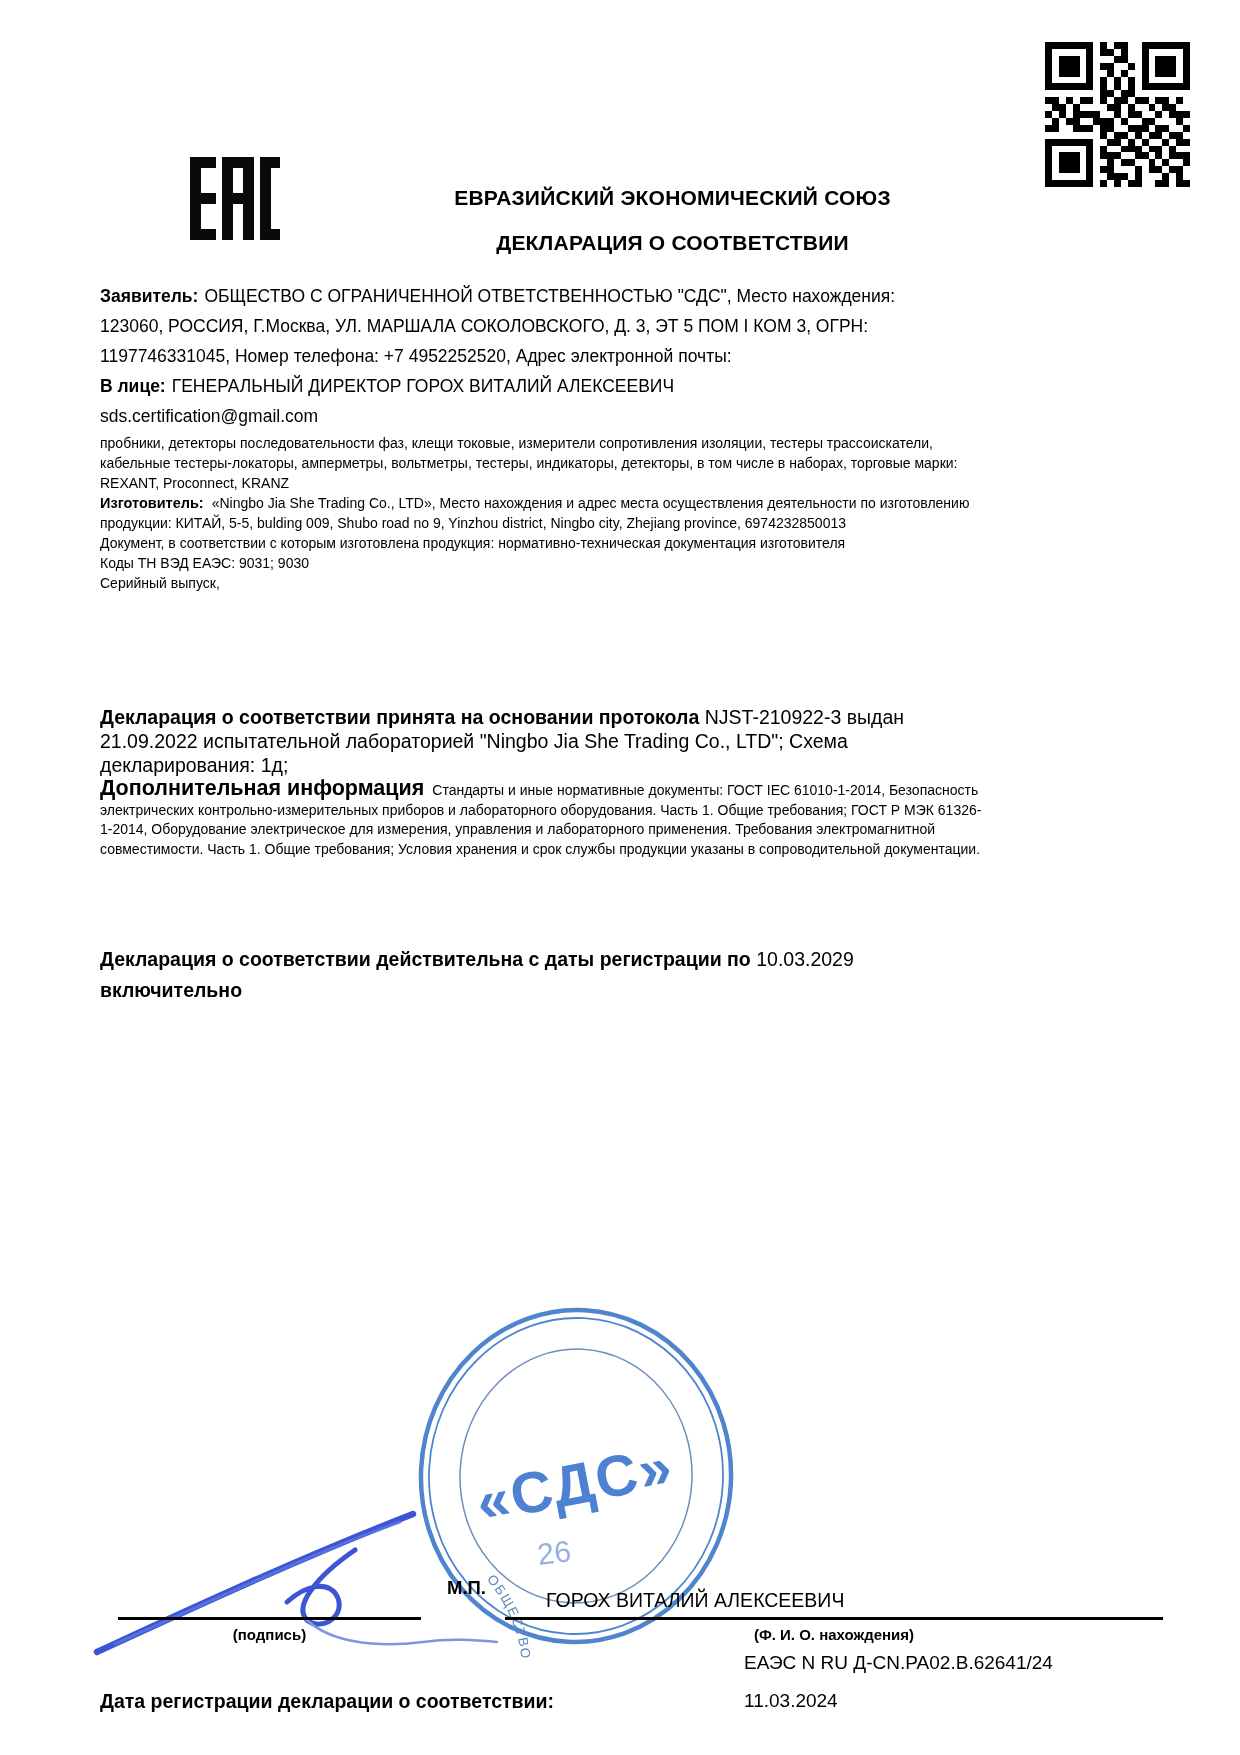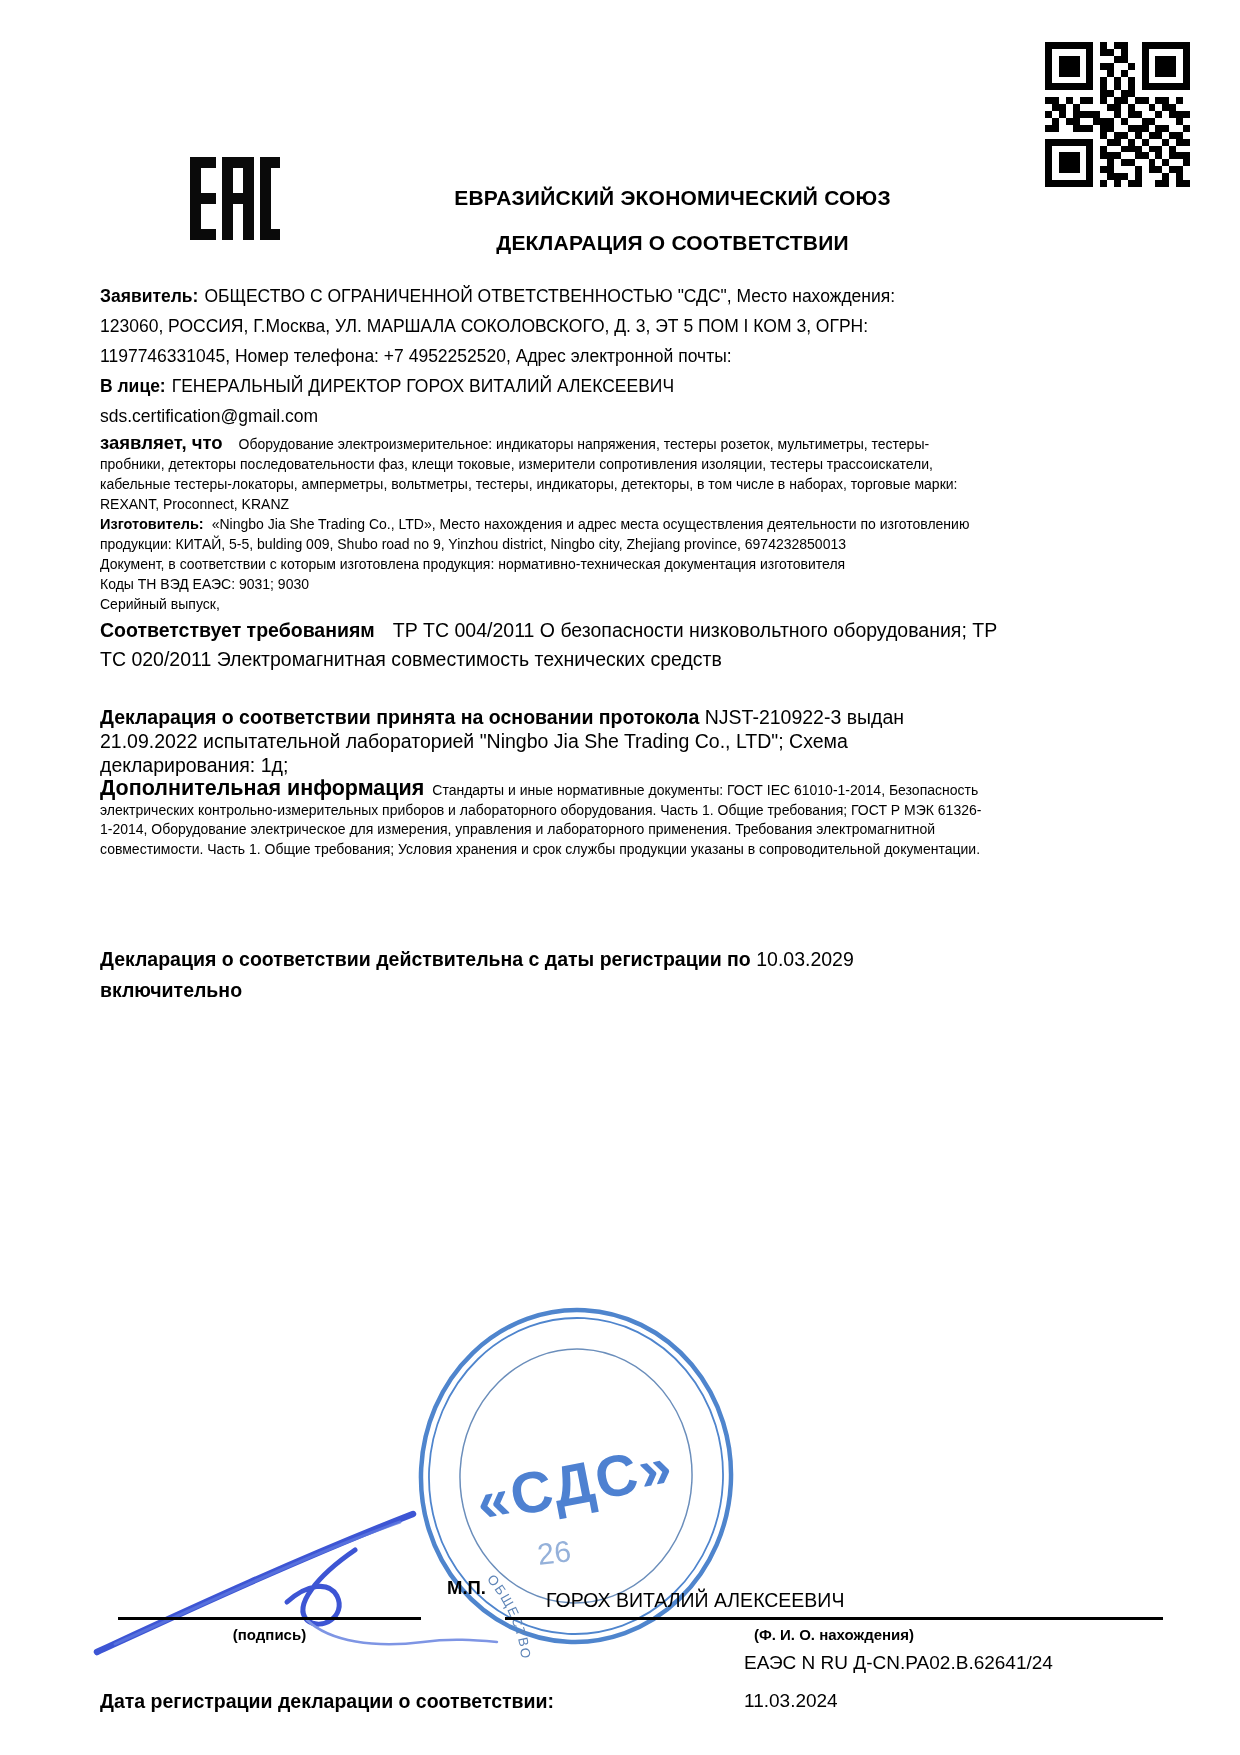--- a/index.html
+++ b/index.html
@@ -331,41 +331,32 @@
     </div>
     <div>123060, РОССИЯ,  Г.Москва, УЛ. МАРШАЛА СОКОЛОВСКОГО, Д. 3, ЭТ 5 ПОМ I КОМ 3, ОГРН:</div>
     <div>1197746331045, Номер телефона: +7 4952252520, Адрес электронной почты:</div>
     <div>
       <span class="lbl">В лице:</span><span>ГЕНЕРАЛЬНЫЙ ДИРЕКТОР ГОРОХ ВИТАЛИЙ АЛЕКСЕЕВИЧ</span>
     </div>
     <div>sds.certification@gmail.com</div>
   </div>
 
   <div class="abs para p-declares">
-    <div>
-      <span class="declares-lbl">заявляет, что</span><span>Оборудование электроизмерительное: индикаторы напряжения, тестеры розеток, мультиметры, тестеры-</span>
-    </div>
     <div>пробники, детекторы последовательности фаз, клещи токовые, измерители сопротивления изоляции, тестеры трассоискатели,</div>
     <div>кабельные тестеры-локаторы, амперметры, вольтметры,  тестеры, индикаторы, детекторы, в том числе в наборах, торговые марки:</div>
     <div>REXANT, Proconnect, KRANZ</div>
     <div>
       <span class="mfr-lbl">Изготовитель:</span><span>«Ningbo Jia She Trading Co., LTD», Место нахождения и адрес места осуществления деятельности по изготовлению</span>
     </div>
     <div>продукции: КИТАЙ, 5-5, bulding 009, Shubo road no 9, Yinzhou district, Ningbo city, Zhejiang province, 6974232850013</div>
     <div>Документ, в соответствии с которым изготовлена продукция: нормативно-техническая документация изготовителя</div>
     <div>Коды ТН ВЭД ЕАЭС: 9031; 9030</div>
     <div>Серийный выпуск,</div>
   </div>
 
-  <div class="abs para p-compliance">
-    <div>
-      <span class="lbl">Соответствует требованиям</span><span>ТР ТС 004/2011 О безопасности низковольтного оборудования; ТР</span>
-    </div>
-    <div>ТС 020/2011 Электромагнитная совместимость технических средств</div>
-  </div>
 
   <div class="abs para p-basis">
     <div>
       <span class="lbl">Декларация о соответствии принята на основании протокола</span><span> NJST-210922-3 выдан</span>
     </div>
     <div>21.09.2022 испытательной лабораторией "Ningbo Jia She Trading Co., LTD"; Схема</div>
     <div>декларирования: 1д;</div>
   </div>
 
   <div class="abs para p-additional">

